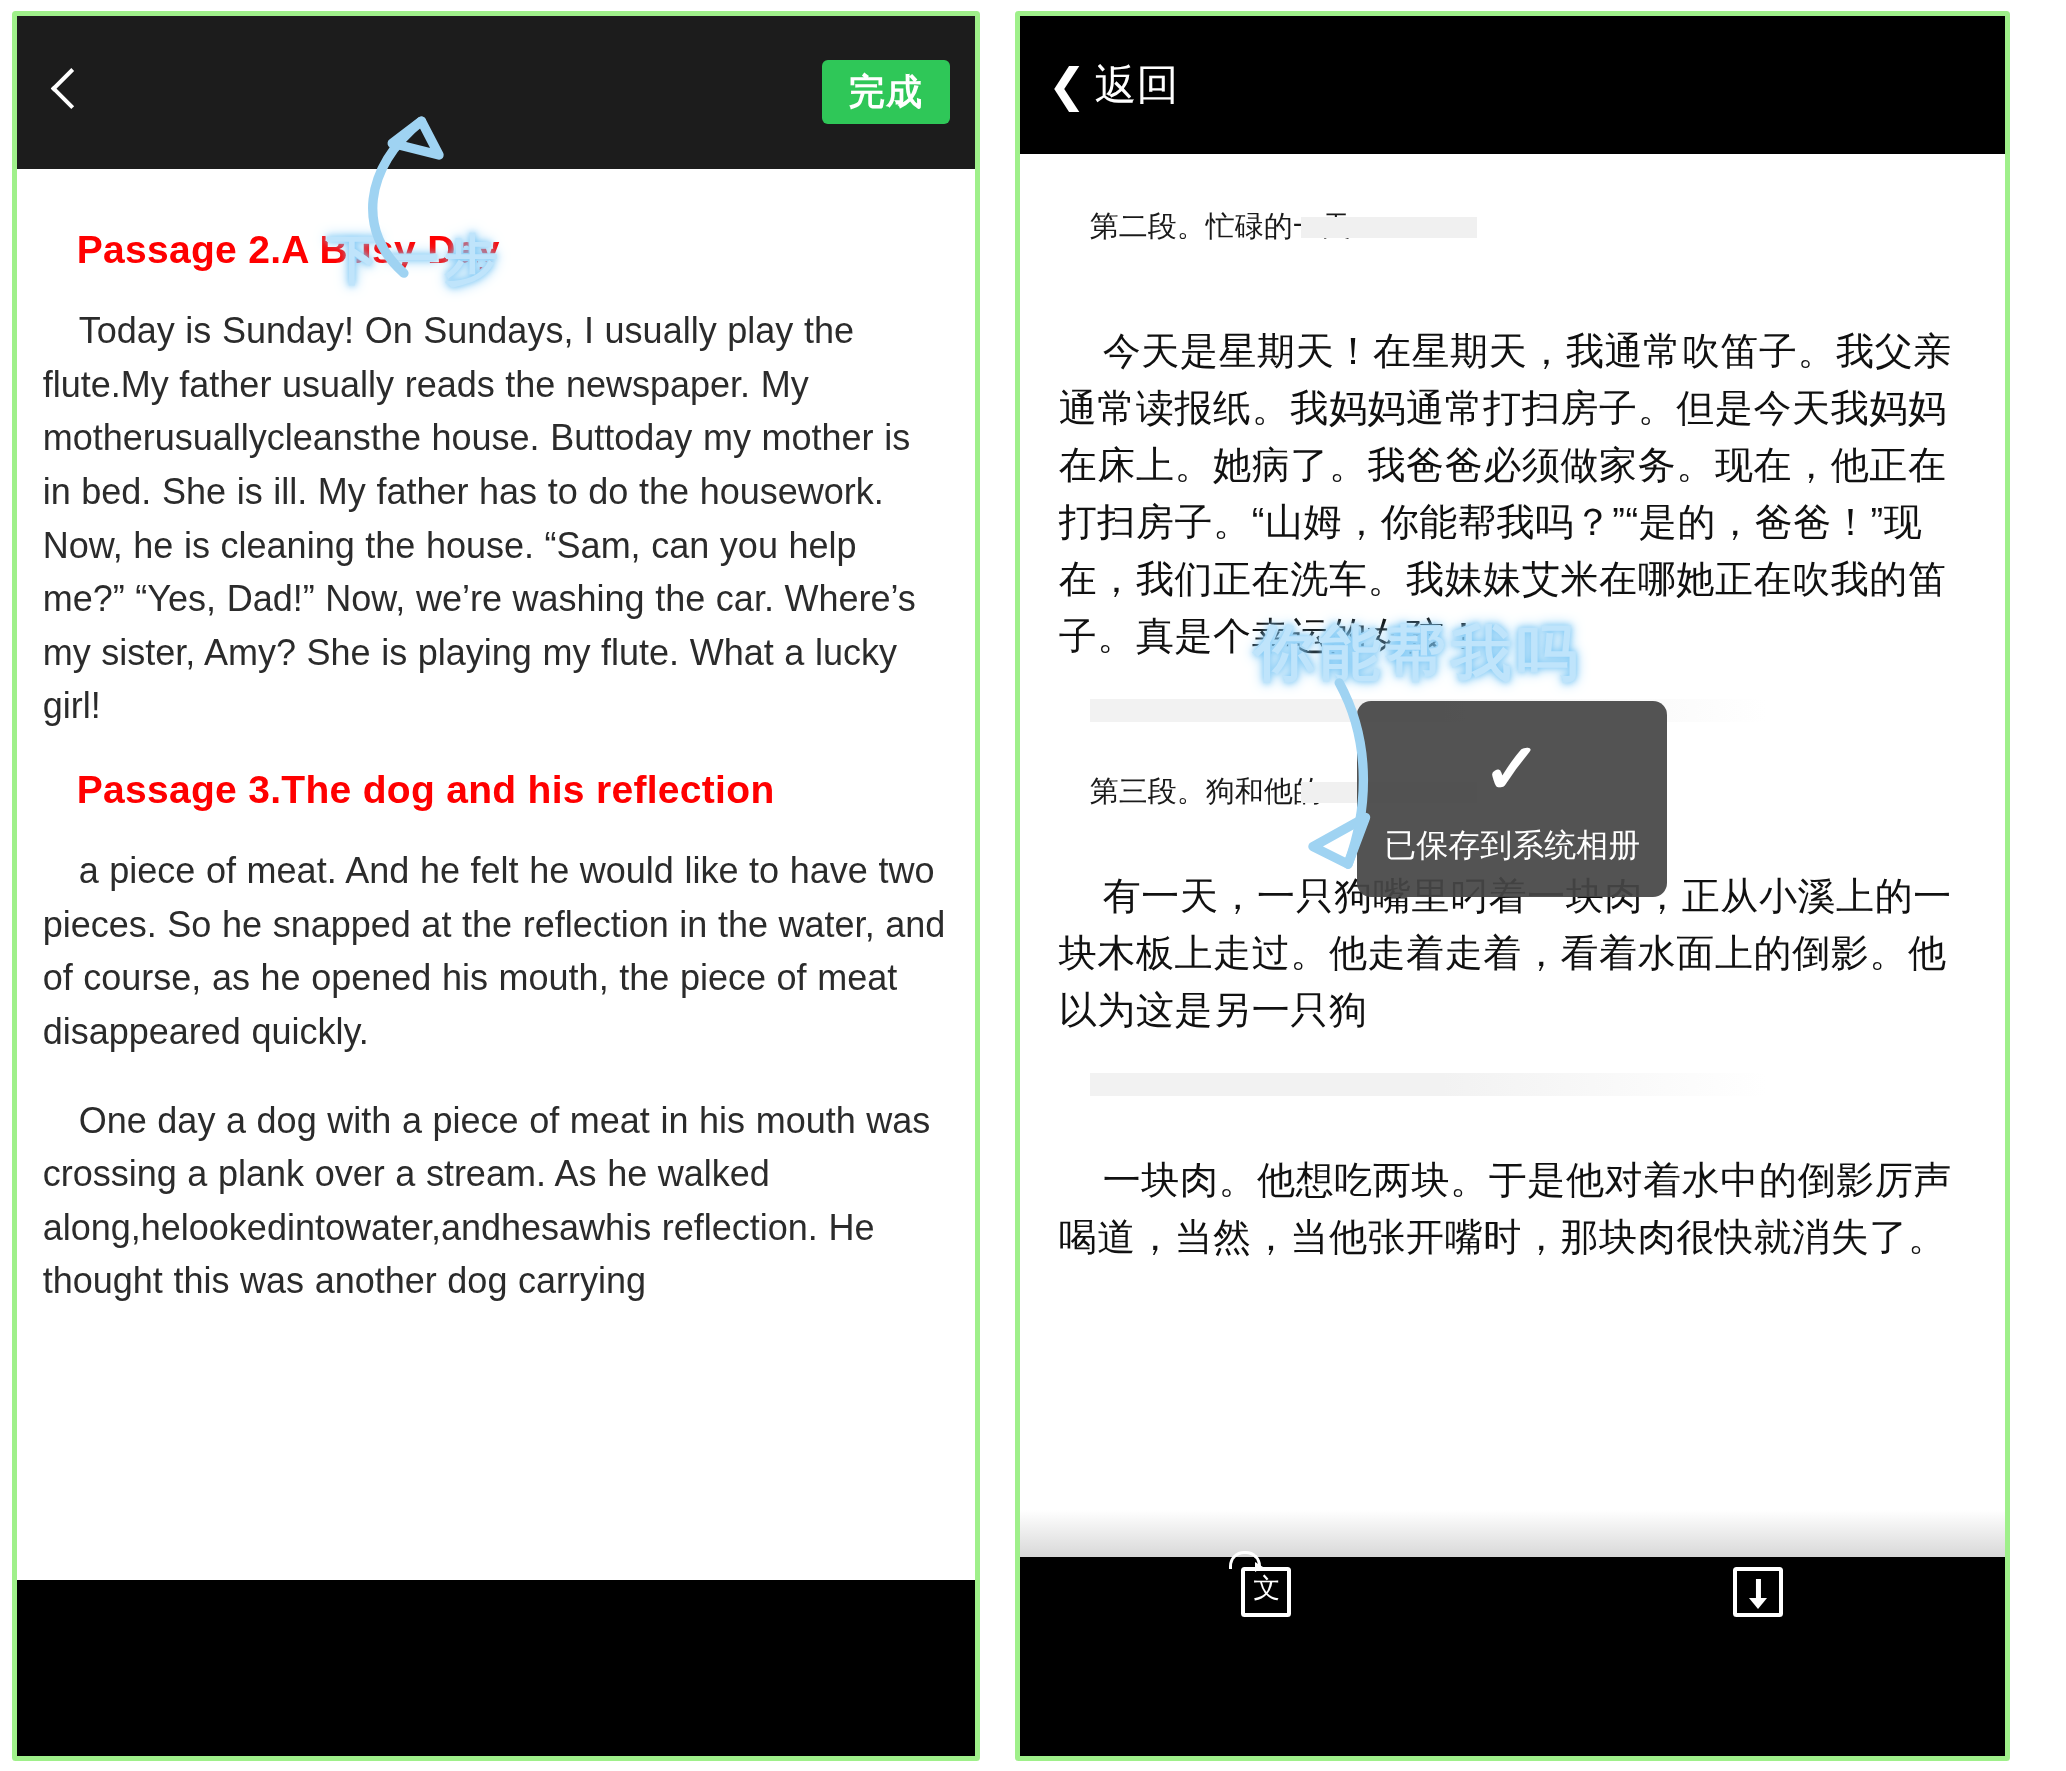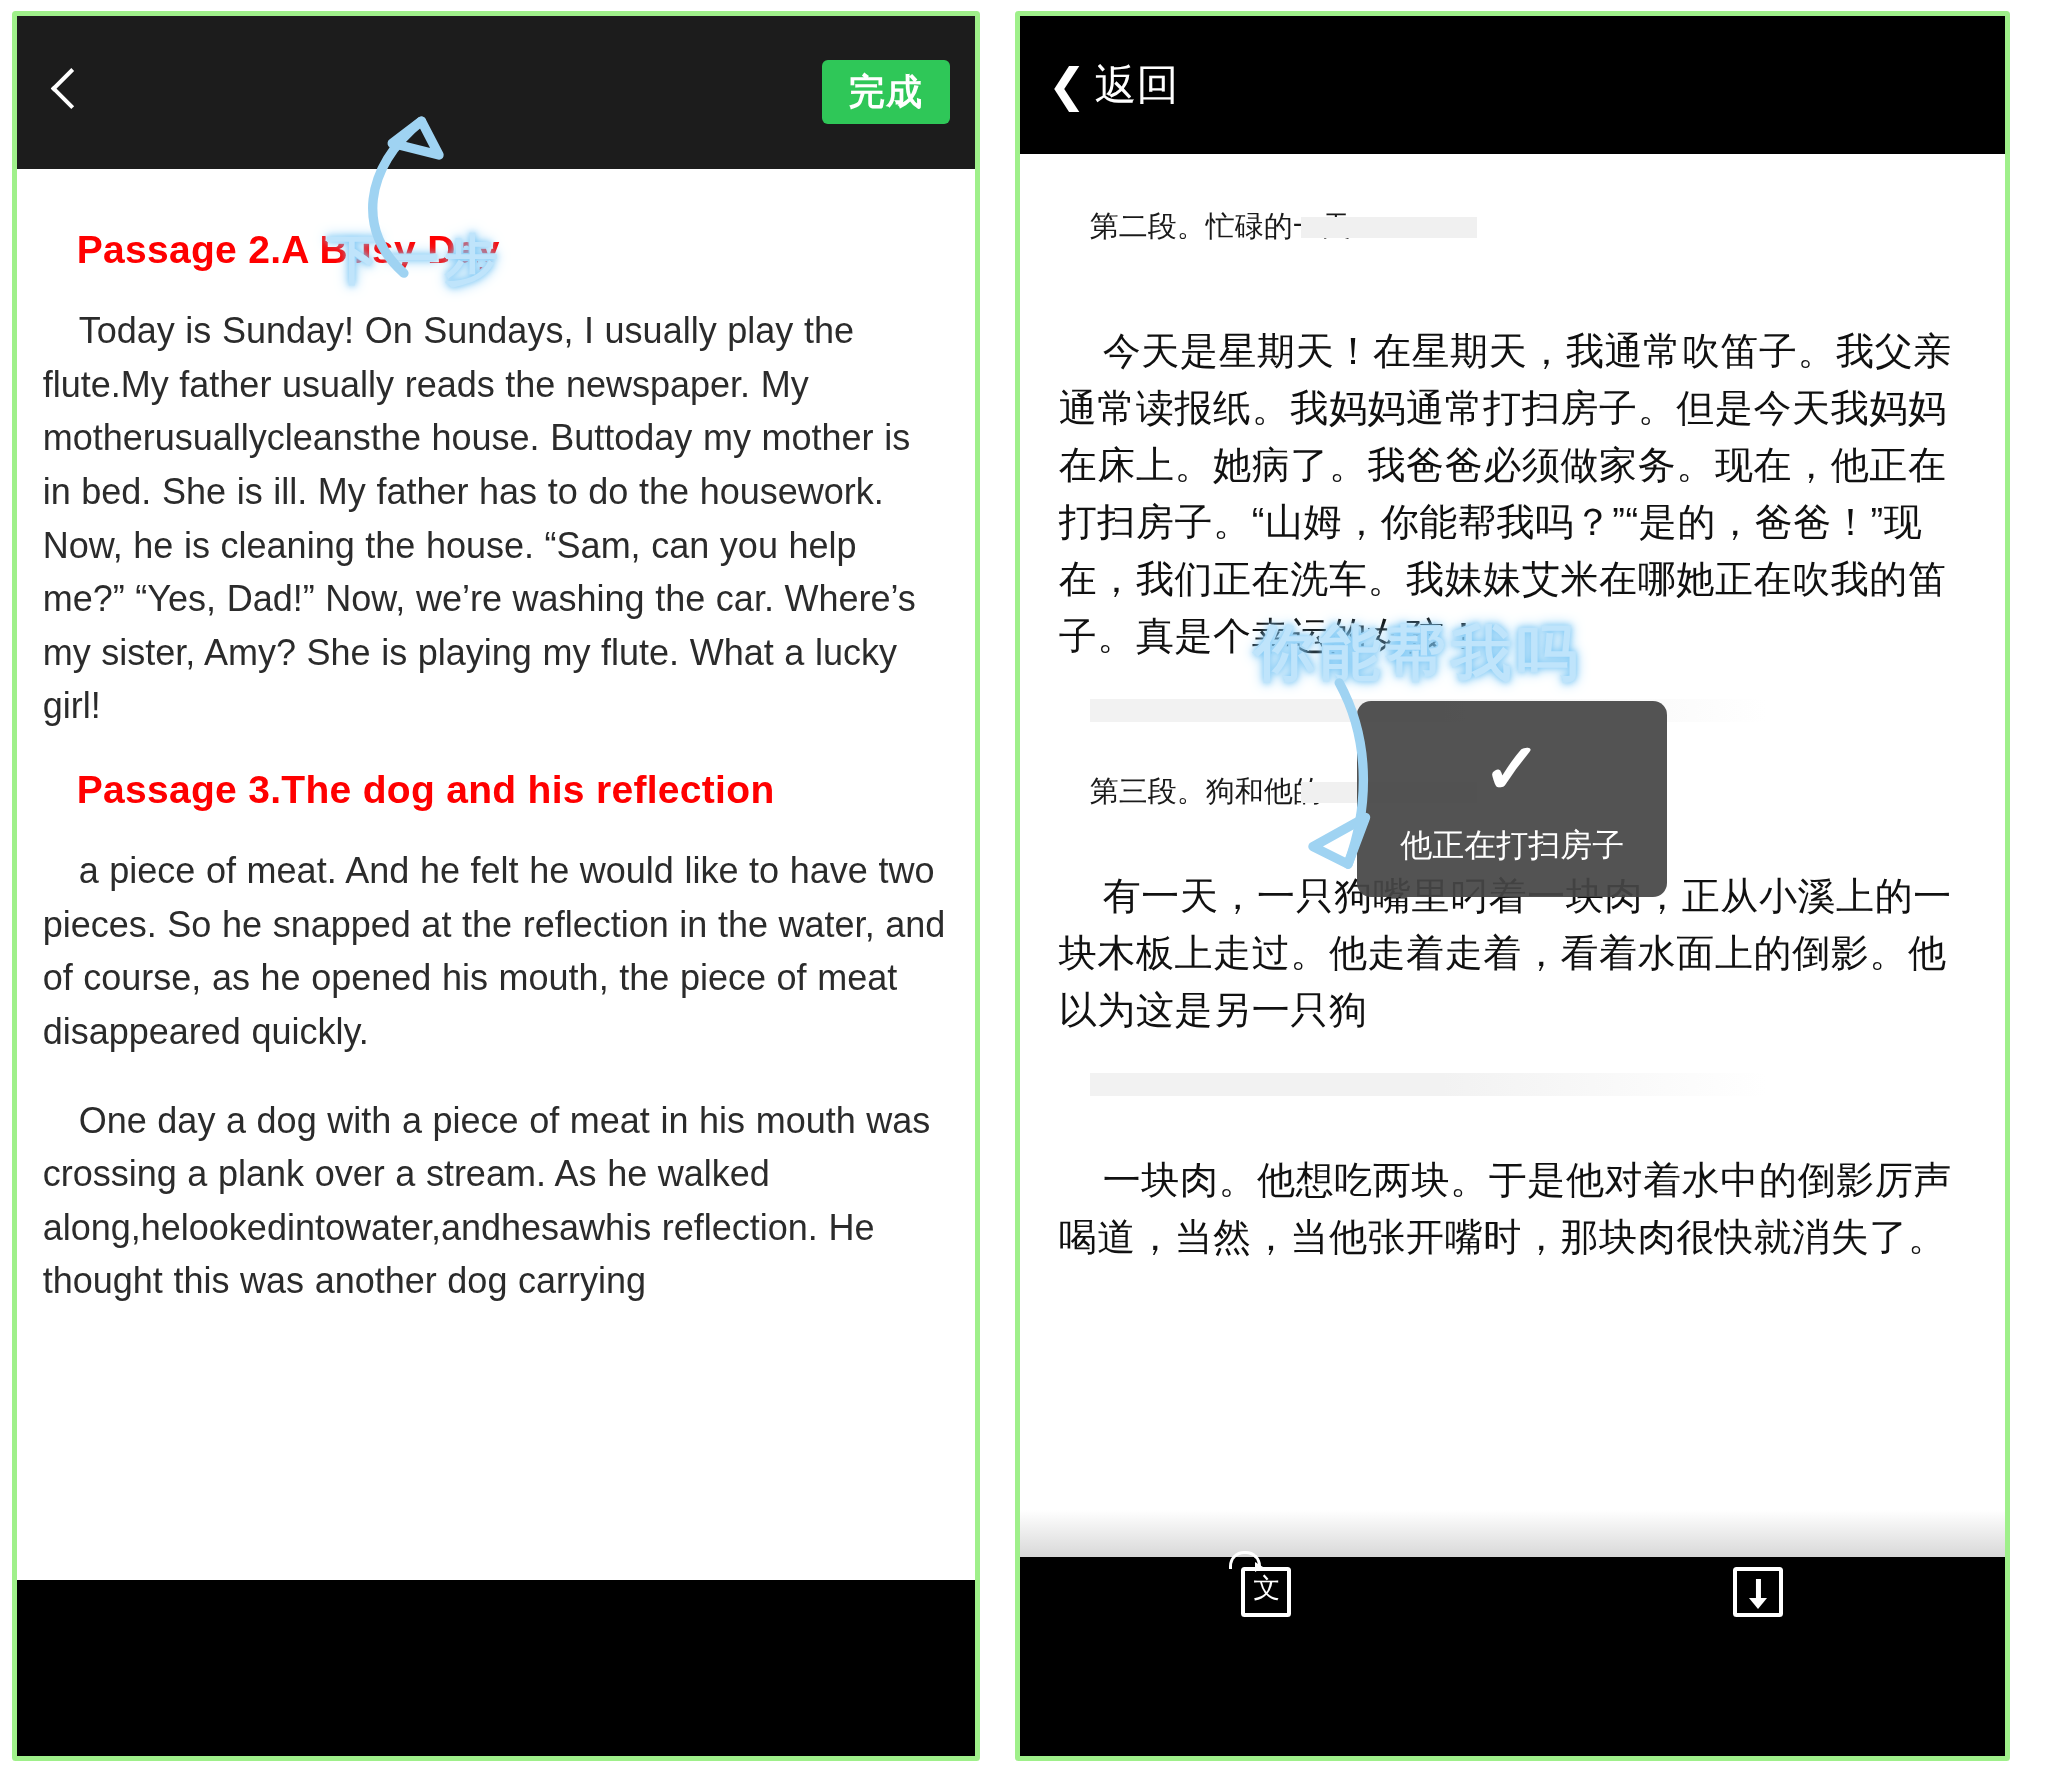--- a/index.html
+++ b/index.html
@@ -348,21 +348,21 @@
         <div class="faded-row"></div>
 
         <p class="cn-para tight">一块肉。他想吃两块。于是他对着水中的倒影厉声喝道，当然，当他张开嘴时，那块肉很快就消失了。</p>
       </div>
     </div>
 
     <div class="r-fade"></div>
 
     <div class="toast">
       <div class="check">✓</div>
-      <div class="msg">他正在打扫房子</div>
+      <div class="msg">已保存到系统相册</div>
     </div>
 
     <div class="r-bottombar">
       <div class="tool">
         <div class="icon-box icon-translate">
           <span class="cn-mark">文</span>
           <span class="arrow-top"></span>
         </div>
       </div>
       <div class="tool">

